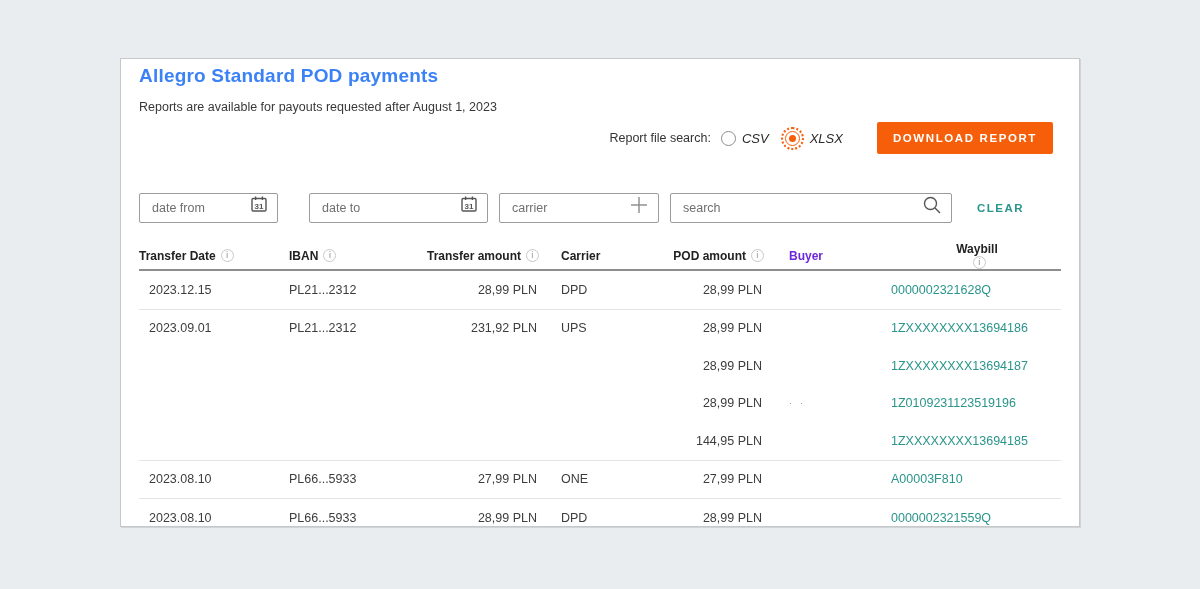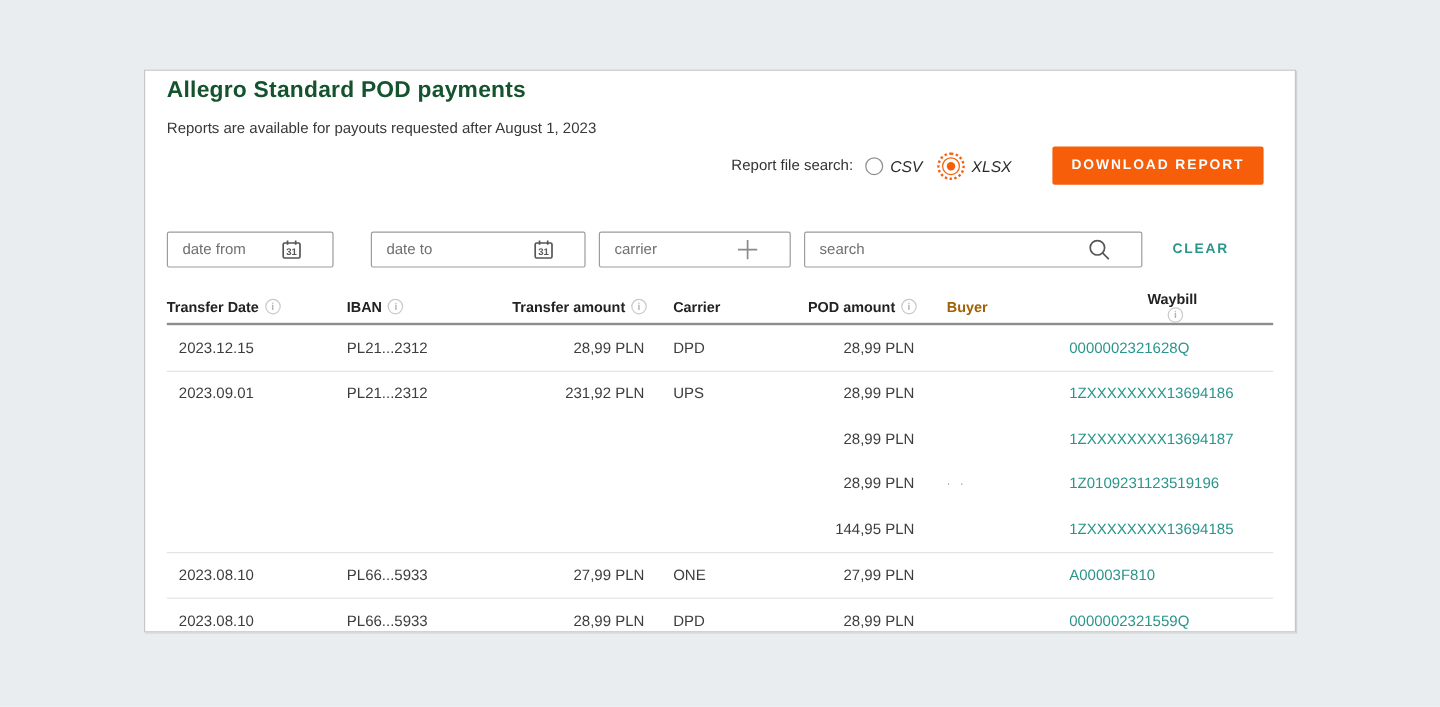--- a/index.html
+++ b/index.html
@@ -11,21 +11,21 @@
     -webkit-font-smoothing:antialiased;
   }
   .card {
     position:absolute; left:120px; top:58px; width:960px; height:469px;
     background:#ffffff; border:1px solid #c5c7c9;
     box-shadow:1px 1px 0 rgba(0,0,0,.10);
     padding:0 18px; overflow:hidden;
   }
   
   .top-section { position:relative; min-height:92px; }
-  .page-title { margin:6px 0 0; font-size:19px; font-weight:bold; color:#14532d; letter-spacing:.2px; }
+  .page-title { margin:6px 0 0; font-size:19px; font-weight:bold; color:#3b82f6; letter-spacing:.2px; }
   .desc { margin:10px 0 0; font-size:12.5px; line-height:18px; color:#383838; }
   .teal-link { color:#2a958b; text-decoration:none; cursor:pointer; }
   .note { margin:13px 0 0; font-size:12.5px; color:#383838; }
 
   .report-controls { position:absolute; right:8px; top:57px; display:flex; align-items:center; }
   .report-label { font-size:12.5px; color:#333; margin-right:10px; white-space:nowrap; }
   .radio-opt { display:flex; align-items:center; margin-right:12px; cursor:pointer; }
   .radio { width:15px; height:15px; border-radius:50%; border:1.5px solid #8d8d8d; background:#fff; display:inline-block; }
   .radio--checked {
     border:1.5px solid #f65e0a; position:relative;
@@ -39,21 +39,21 @@
   .btn-download {
     margin-left:22px; height:32px; padding:0 16px; border:none; border-radius:2px;
     background:#f65e0a; color:#fff; font-family:inherit;
     font-size:11.5px; font-weight:bold; letter-spacing:1.6px; cursor:pointer; white-space:nowrap;
   }
 
   
   .filters { display:flex; align-items:center; margin-top:36px; }
   .input-box {
     height:30px; border:1px solid #9c9c9c; border-radius:2px; background:#fff;
-    display:flex; align-items:center; padding:0 24px 0 10px; margin-right:11px;
+    display:flex; align-items:flex-start; padding:0 8px 0 10px; margin-right:11px;
   }
   .input-box input {
     border:none; outline:none; flex:1; min-width:0; height:100%;
     font-family:inherit; font-size:12.5px; color:#333; background:transparent;
   }
   .input-box input::placeholder { color:#6f6f6f; opacity:1; }
   .w-datefrom { width:139px; } .w-dateto { width:179px;margin-left:20px; } .w-carrier { width:160px; } .w-search { width:282px; }
   .box-icon { flex:0 0 auto; display:flex; align-items:center; justify-content:center; }
   .clear-link {
     margin-left:14px; font-size:11.5px; font-weight:bold; letter-spacing:1.5px;
@@ -163,21 +163,21 @@
         <span>Transfer amount</span>
         <i class="info-icon"></i>
       </div>
       <div class="h-cell c-carrier">
         <span>Carrier</span>
       </div>
       <div class="h-cell h-right">
         <span>POD amount</span>
         <i class="info-icon"></i>
       </div>
-      <div class="h-cell c-buyer" style="font-size:12px;color:#a16207;letter-spacing:0;">
+      <div class="h-cell c-buyer" style="font-size:12px;color:#6d28d9;letter-spacing:0;">
         <span>Buyer</span>
       </div>
       <div class="h-cell c-waybill">
         <span>Waybill</span>
         <i class="info-icon"></i>
       </div>
     </div>
 
     <div class="t-group">
       <div class="t-grid t-row">

